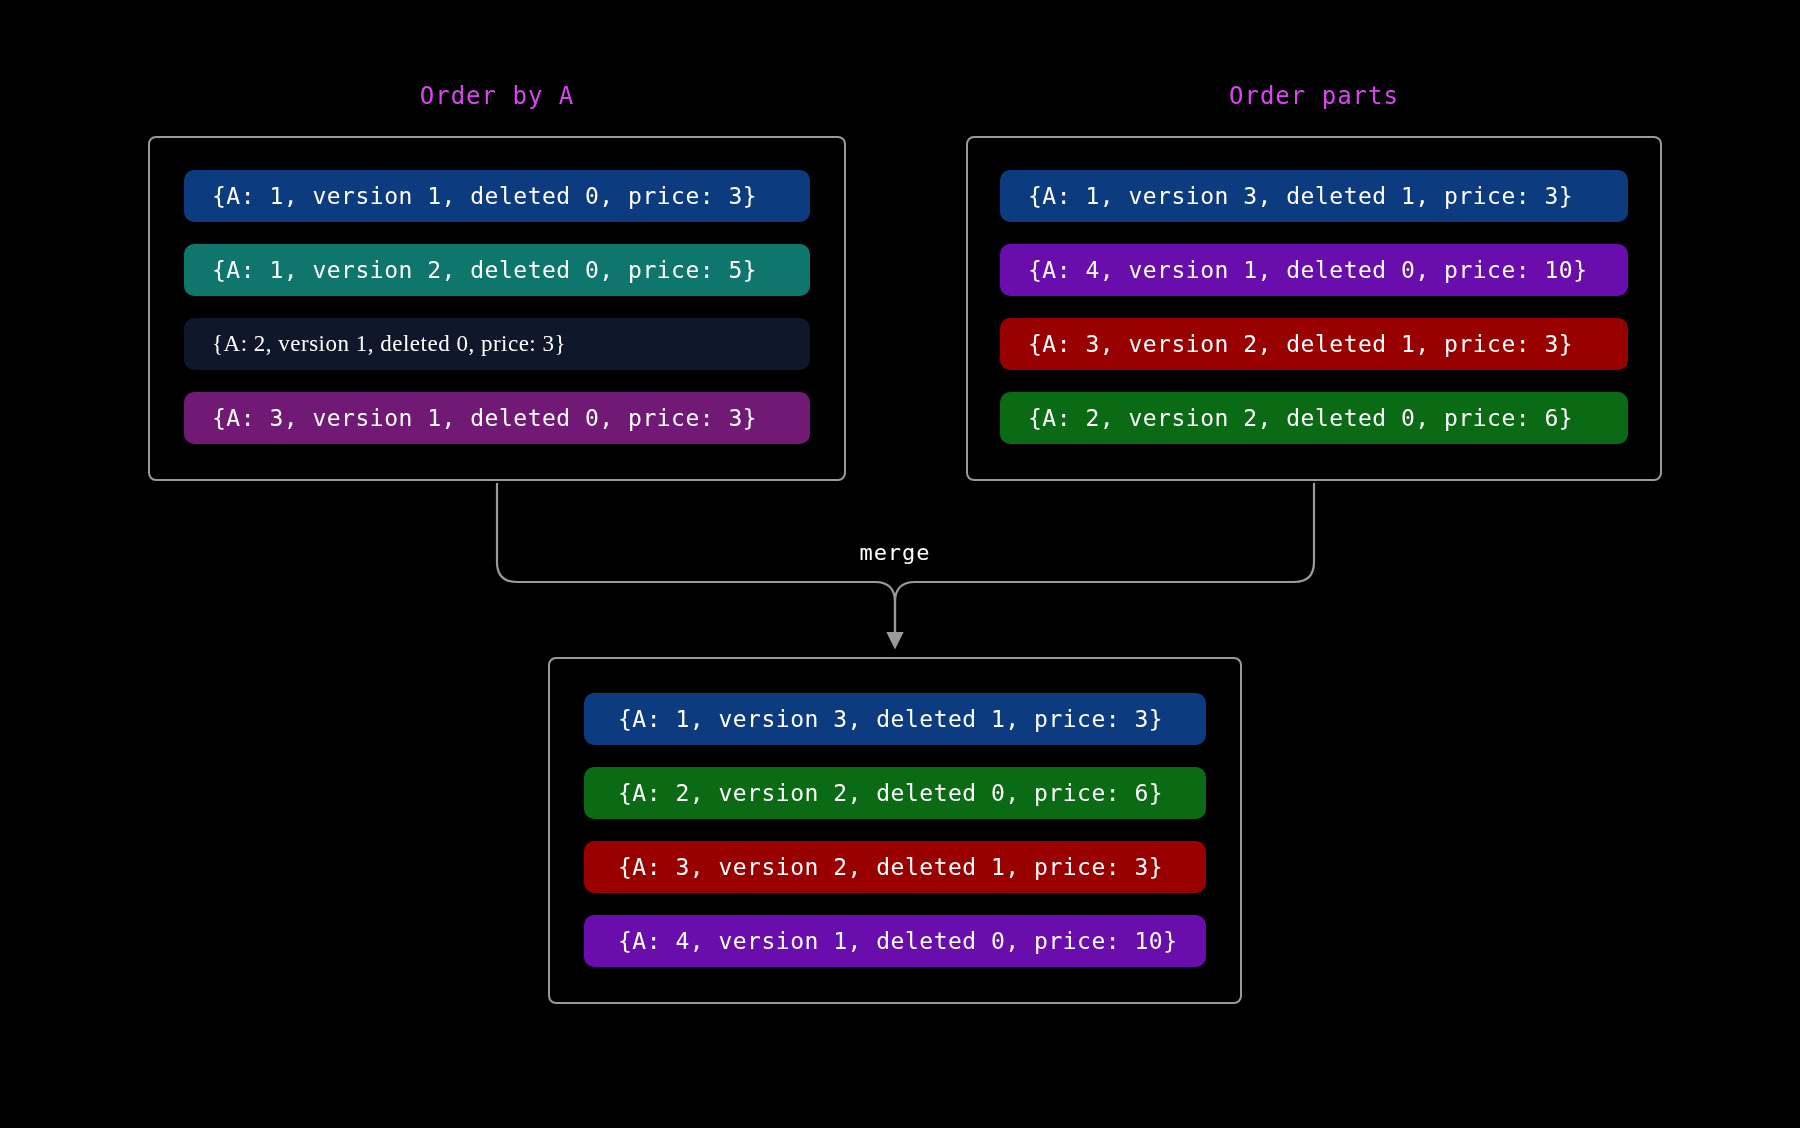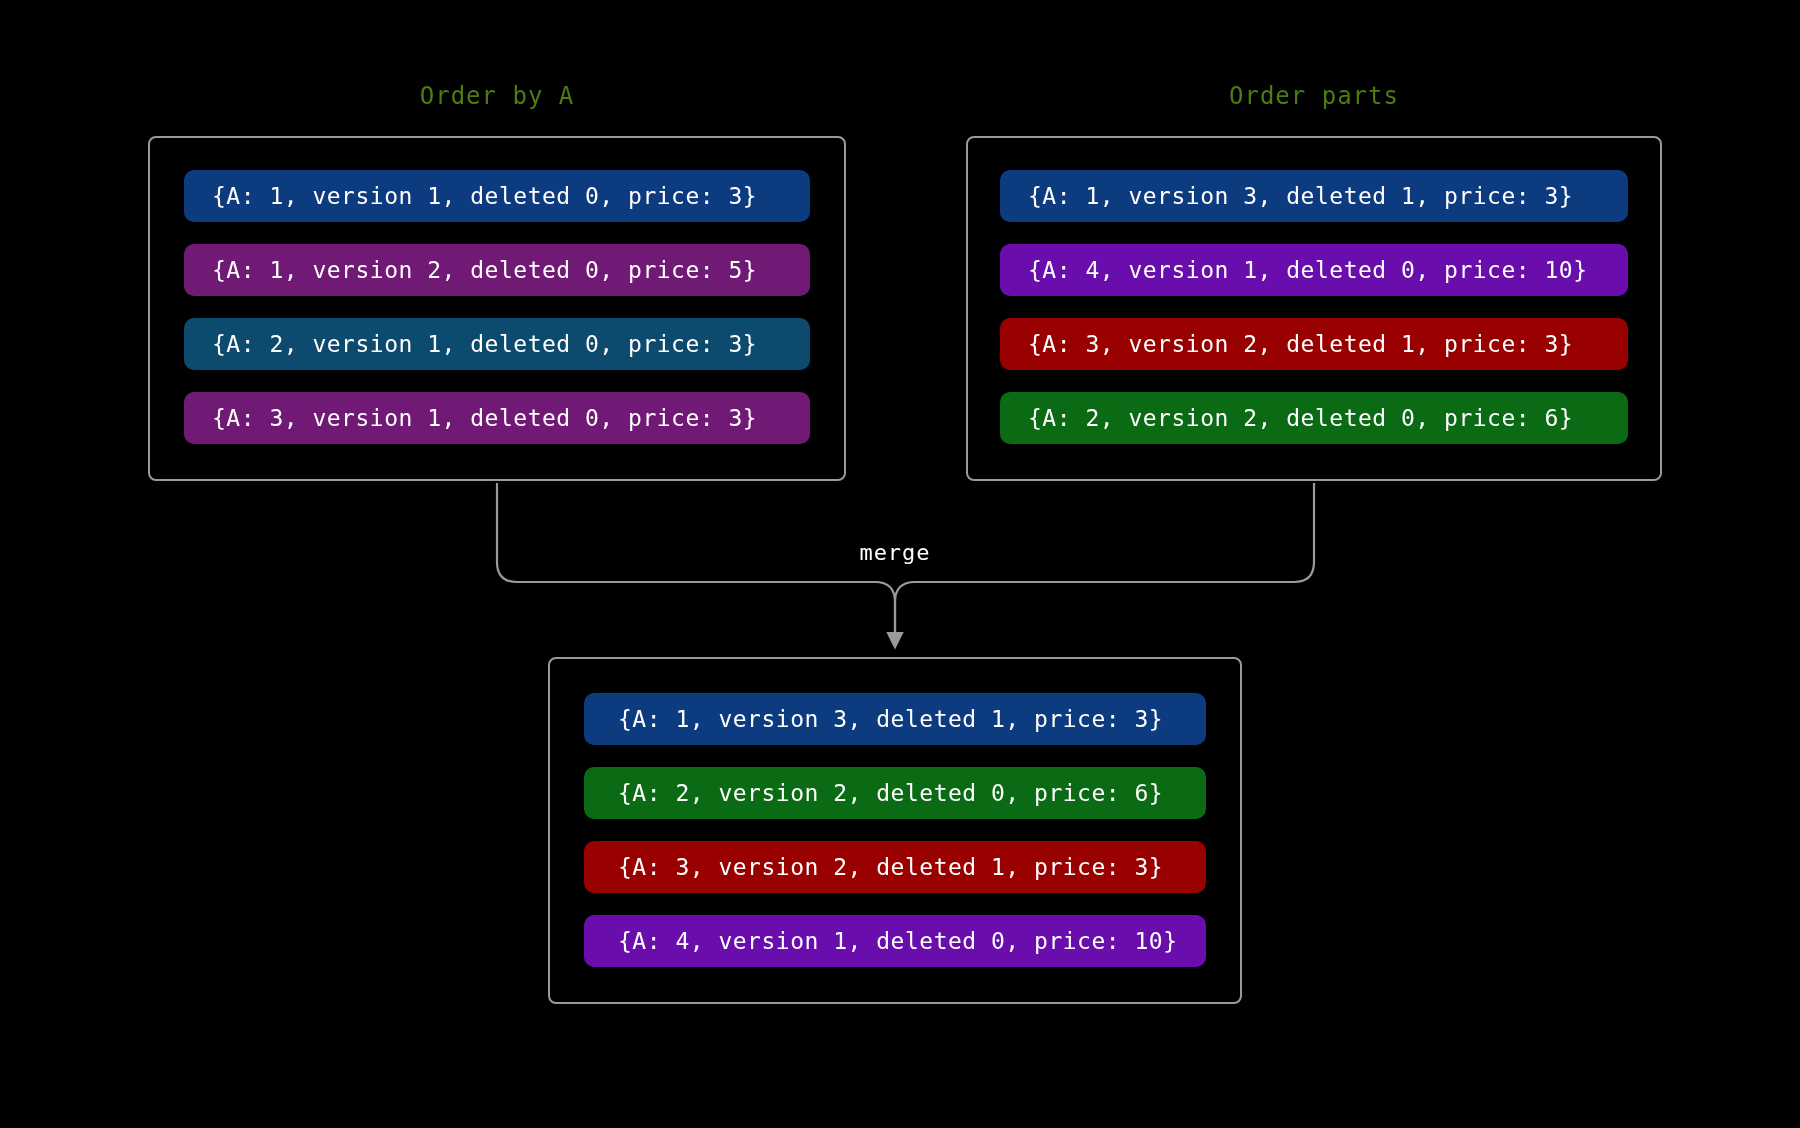--- a/index.html
+++ b/index.html
@@ -5,21 +5,21 @@
   html,body{margin:0;padding:0;background:#000;}
   body{
     width:1800px;height:1128px;overflow:hidden;position:relative;
     font-family:"DejaVu Sans Mono","Liberation Mono",monospace;
     background:#000;color:#fff;
   }
   .stage{position:absolute;inset:0;}
 
   .panel-title{
     position:absolute;
-    color:#4d7c0f;
+    color:#d946ef;
     font-size:24px;
     letter-spacing:1px;
     white-space:nowrap;
     transform:translateX(-50%);
     font-family:"DejaVu Sans Mono","Liberation Mono",monospace;
   }
 
   .panel{
     position:absolute;
     border:2px solid #9a9a9a;
@@ -97,24 +97,24 @@
     <path d="M 1314,483 L 1314,562 Q 1314,582 1294,582 L 915,582 Q 895,582 895,602 L 895,645" fill="none" stroke="#9a9a9a" stroke-width="2.2"></path>
   </svg>
 
   <div class="panel-title" style="left:497px;top:82px;">Order by A</div>
 
   <div class="panel" id="panel-order">
     <div class="rows">
       <div class="pill" style="background:#0d3b80;">
         <span>{A: 1, version 1, deleted 0, price: 3}</span>
       </div>
-      <div class="pill" style="background:#701a75;">
+      <div class="pill" style="background:#0f766e;">
         <span>{A: 1, version 2, deleted 0, price: 5}</span>
       </div>
-      <div class="pill" style="background:#0c4a6e;">
+      <div class="pill" style="background:#0f172a;font-family:Liberation Serif, serif;">
         <span>{A: 2, version 1, deleted 0, price: 3}</span>
       </div>
       <div class="pill" style="background:#701a75;">
         <span>{A: 3, version 1, deleted 0, price: 3}</span>
       </div>
     </div>
   </div>
 
   <div class="panel-title" style="left:1314px;top:82px;">Order parts</div>
 

